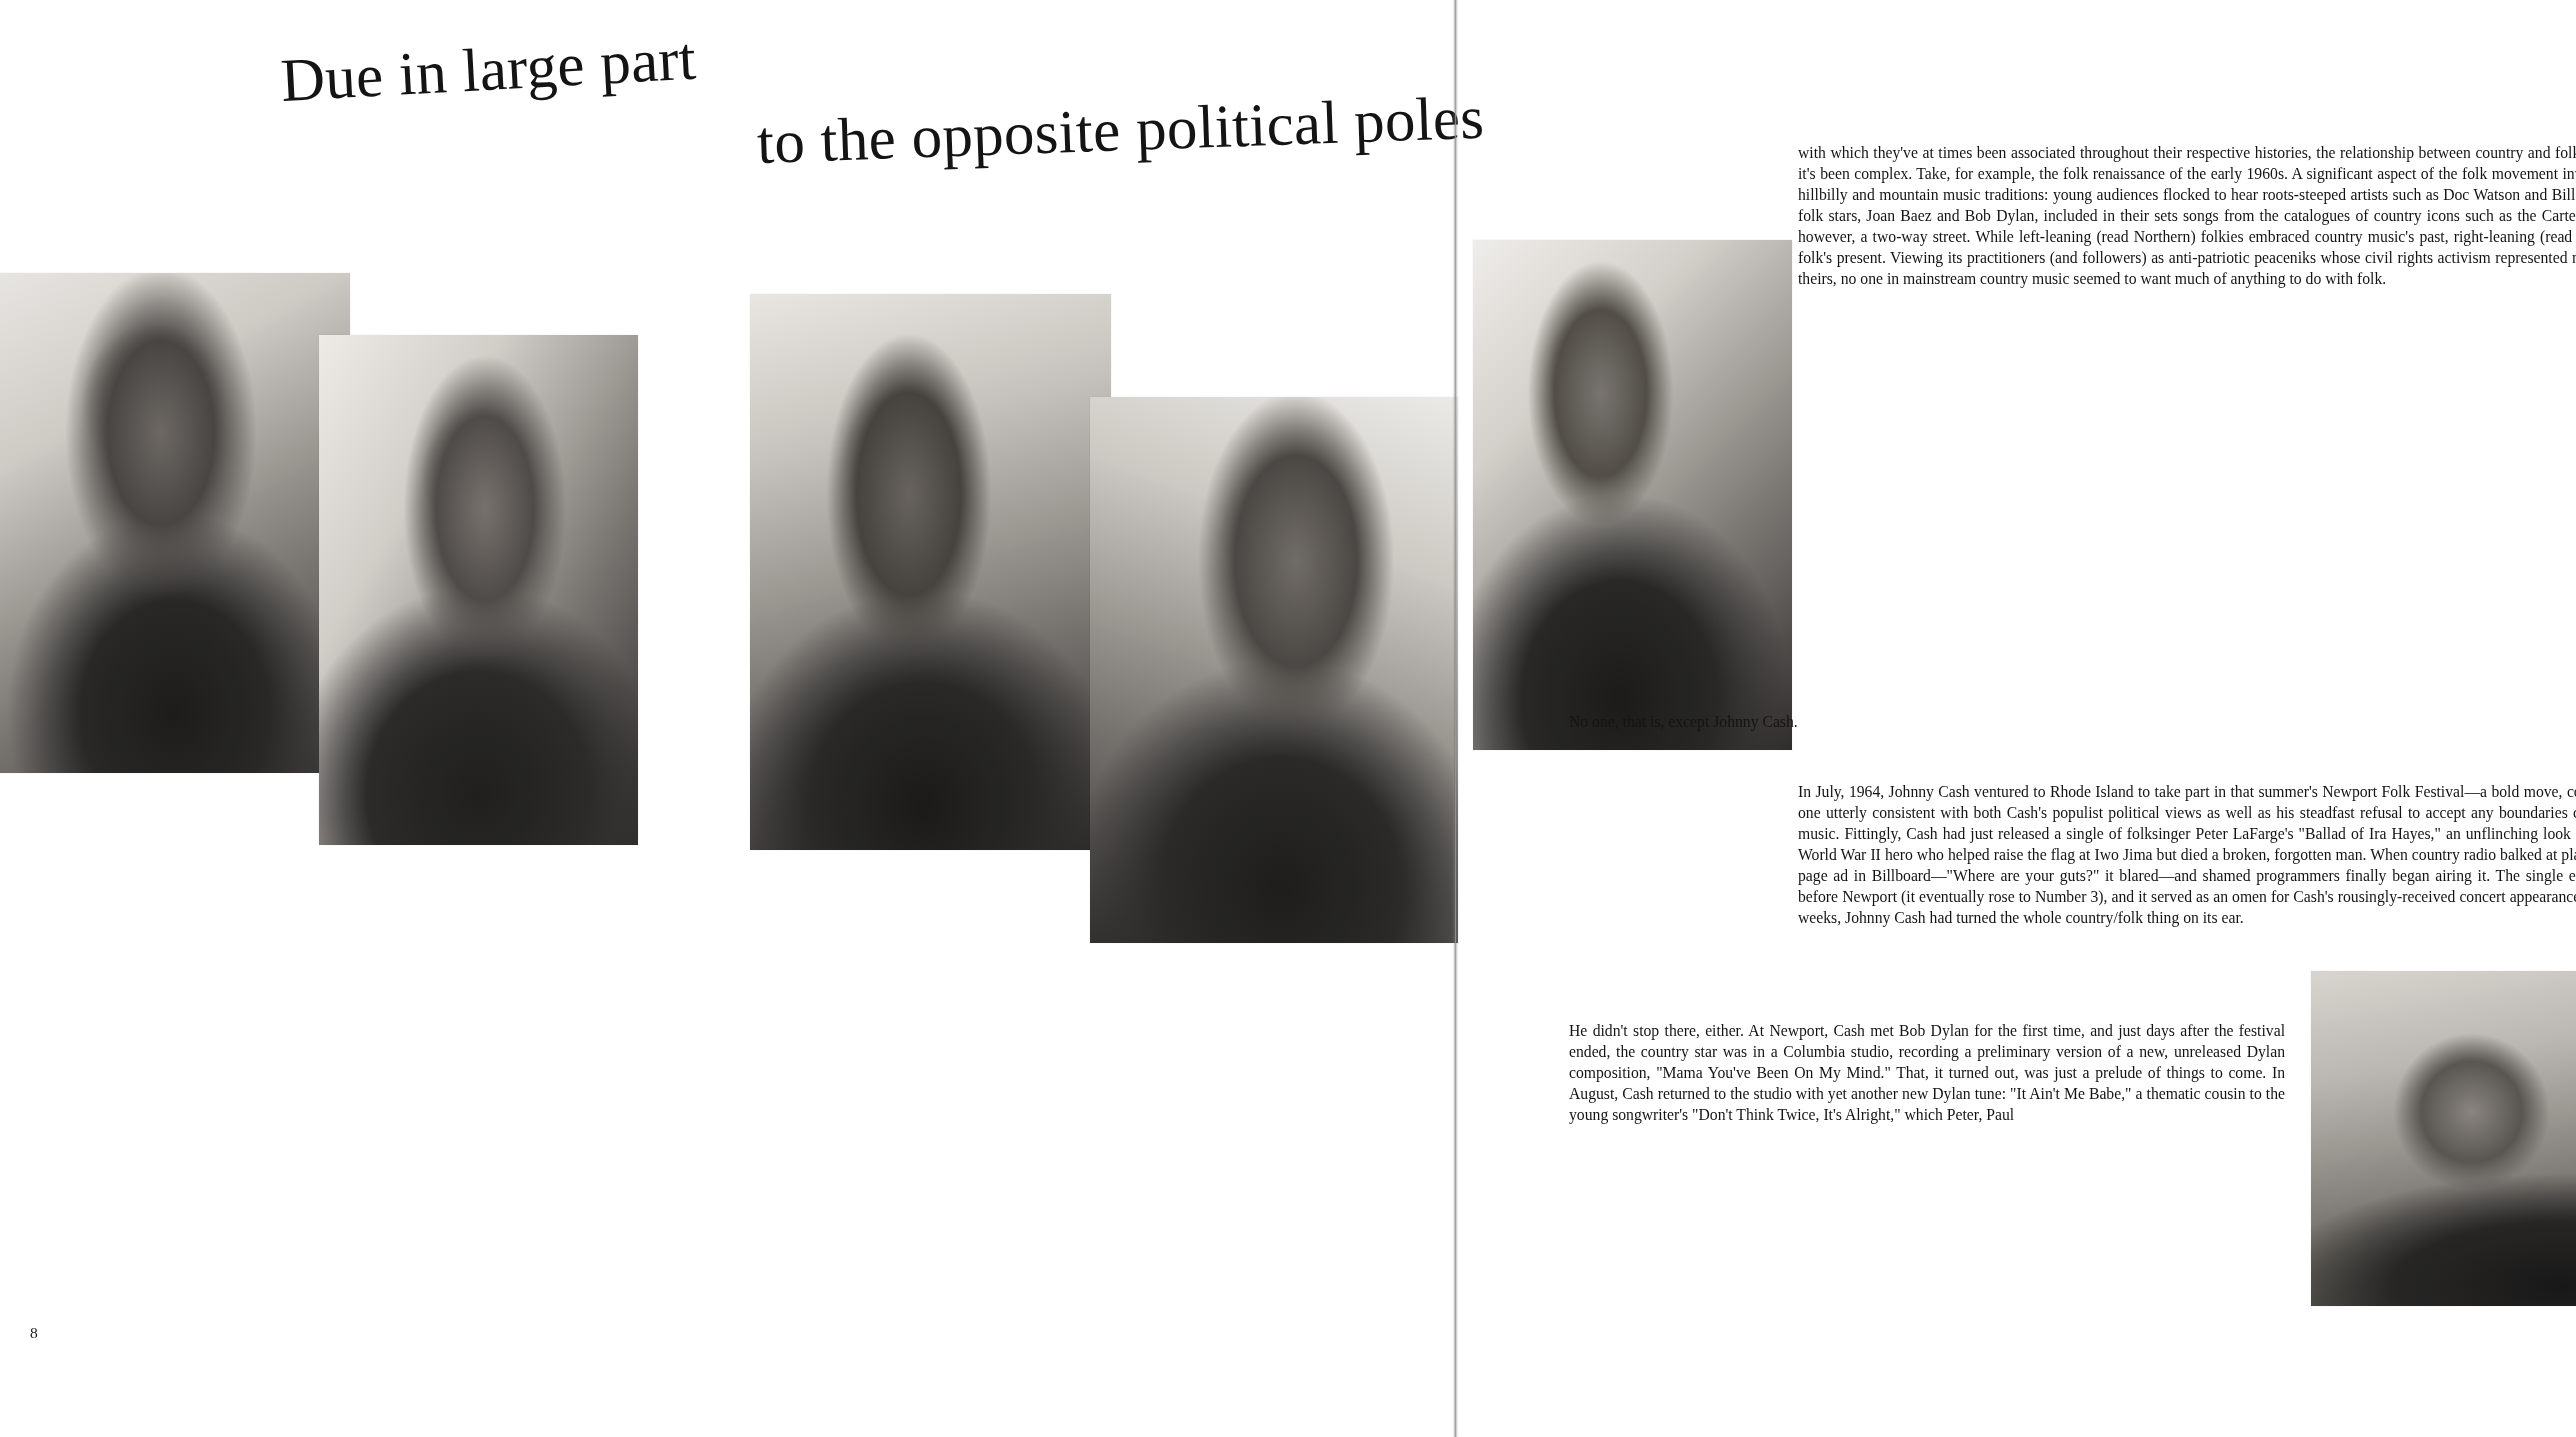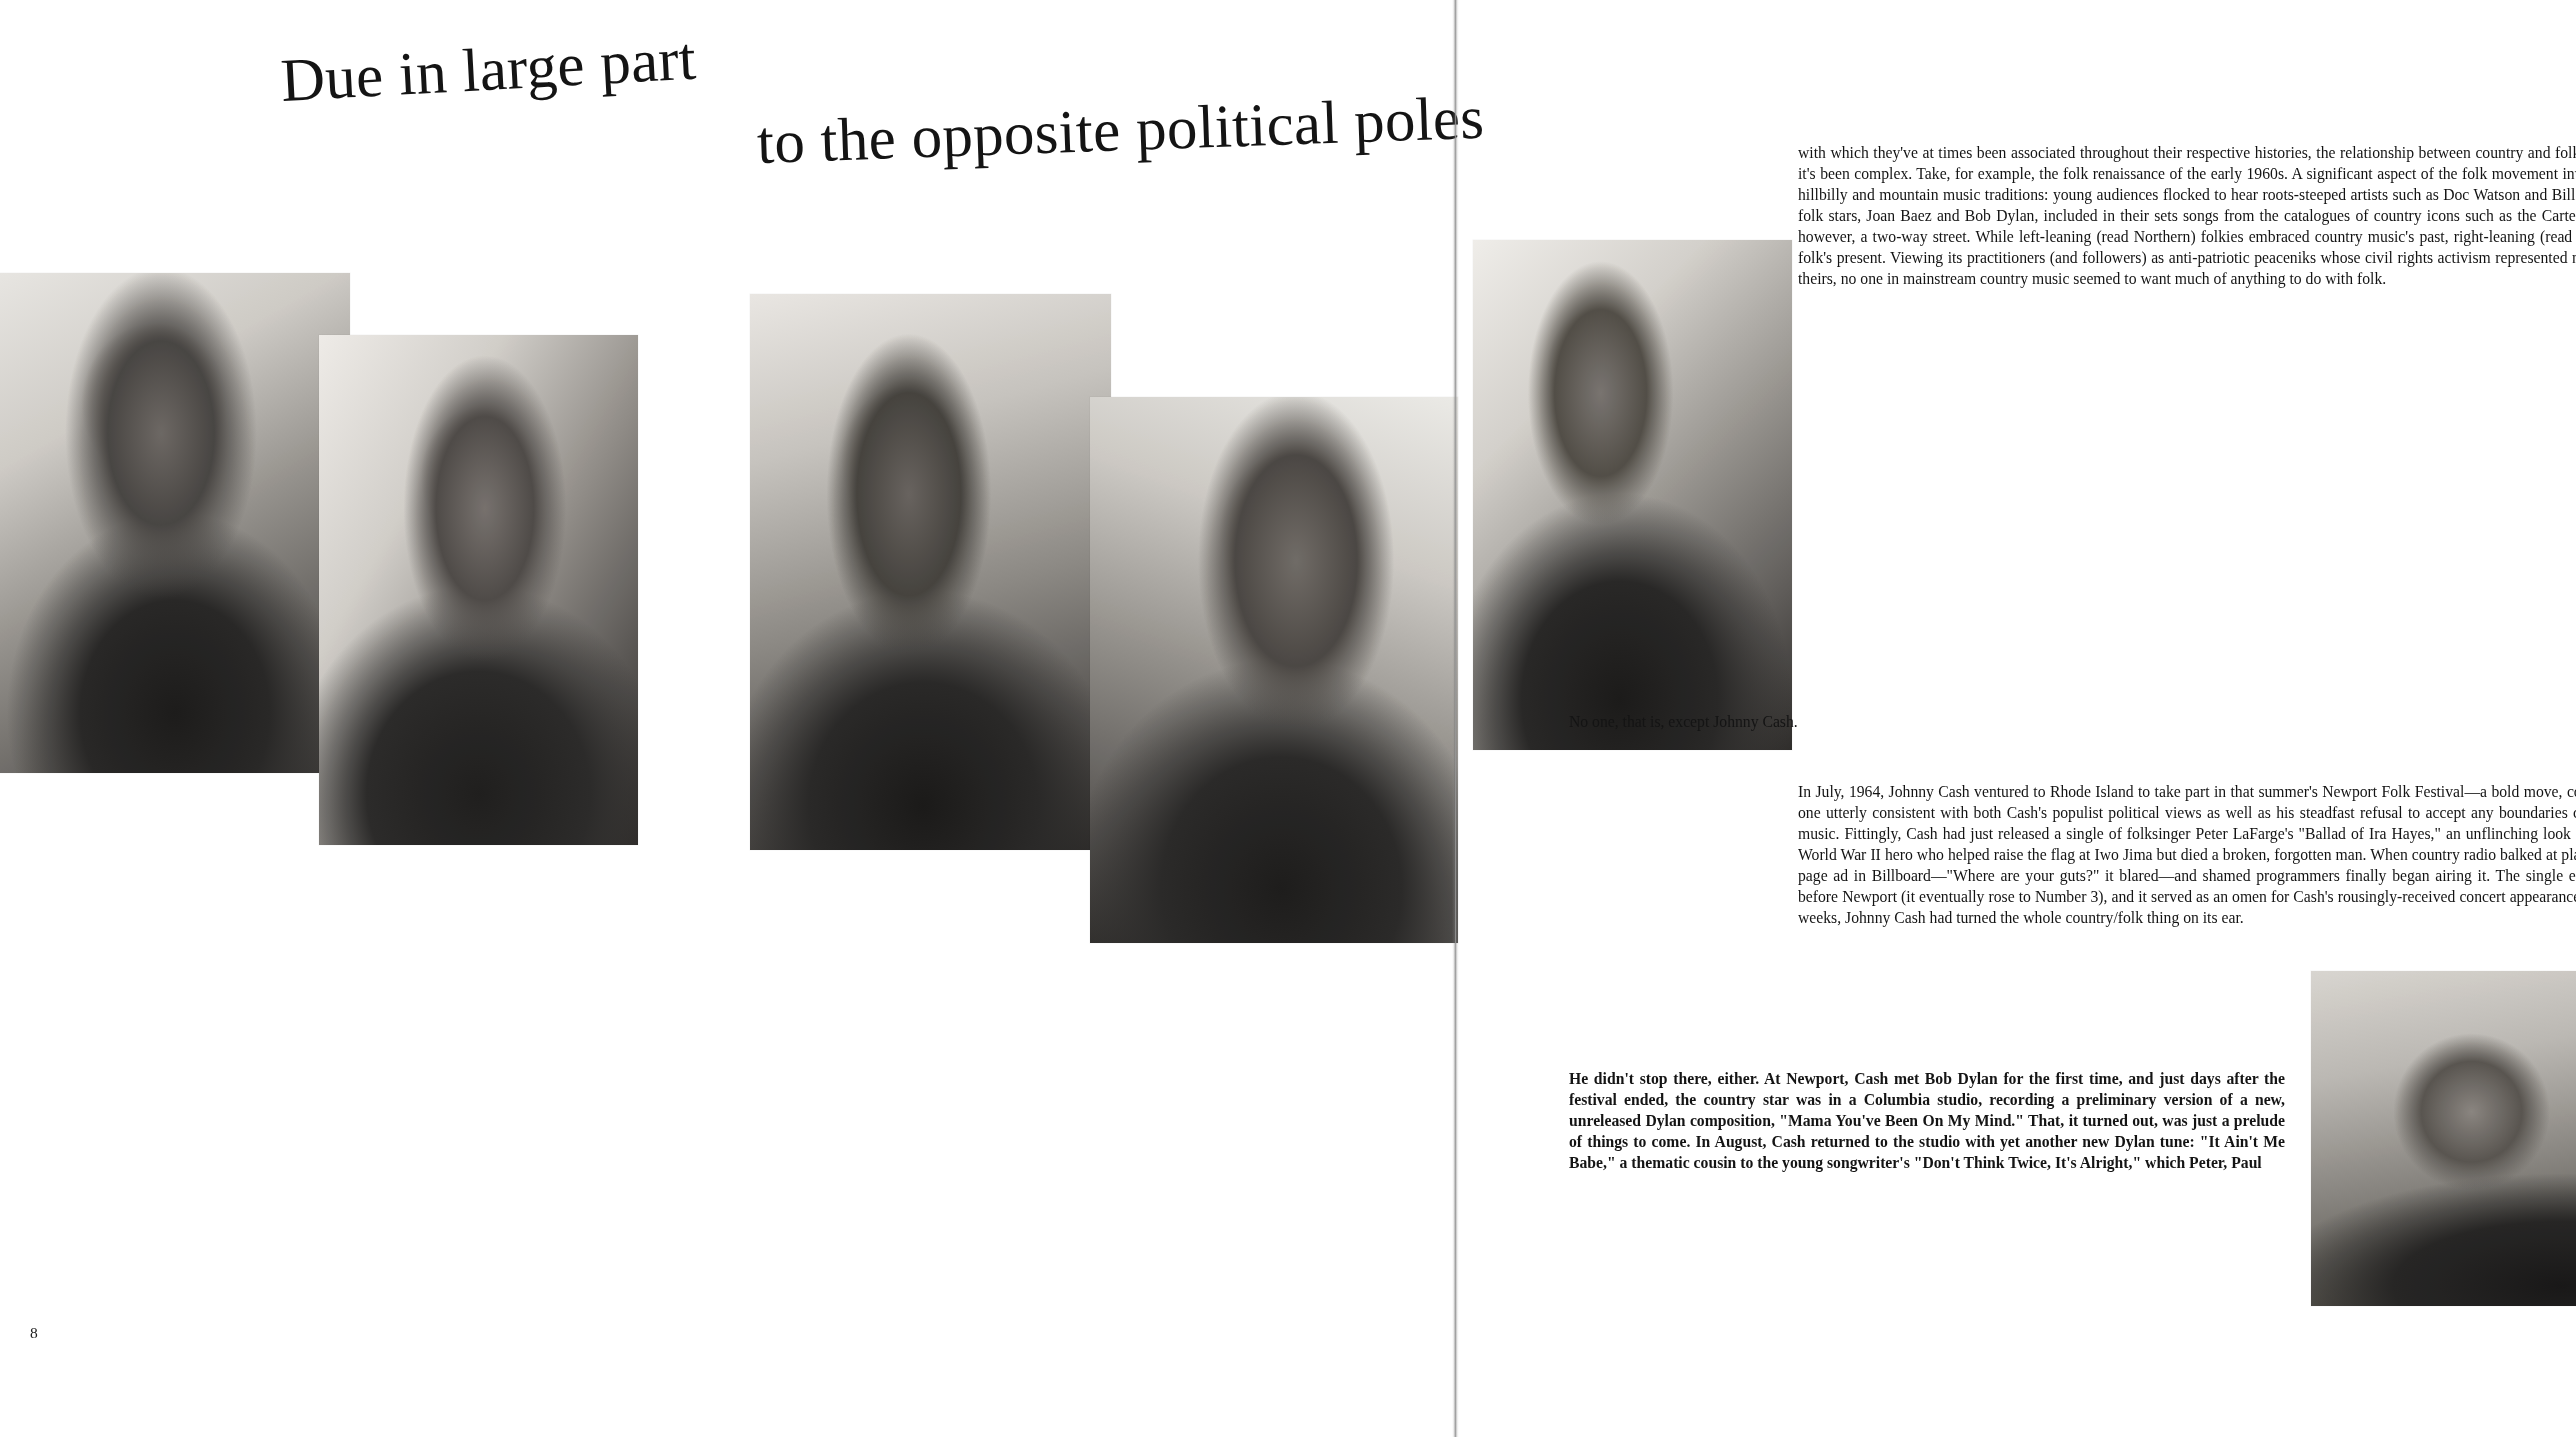--- a/index.html
+++ b/index.html
@@ -165,23 +165,22 @@
     top: 711px;
     width: 1239px;
   }
   .col-wrap-a {
     left: 1798px;
     top: 680px;
     width: 1010px;
   }
   .col-lower {
     left: 1569px;
-    top: 1068px;
+    top: 1020px;
     width: 716px;
-    font-weight: bold;
   }
 
   
   .folio {
     position: absolute;
     font-family: "Liberation Serif", serif;
     font-size: 15.5px;
     color: #202020;
   }
   .folio-left { left: 30px; top: 1324px; }

